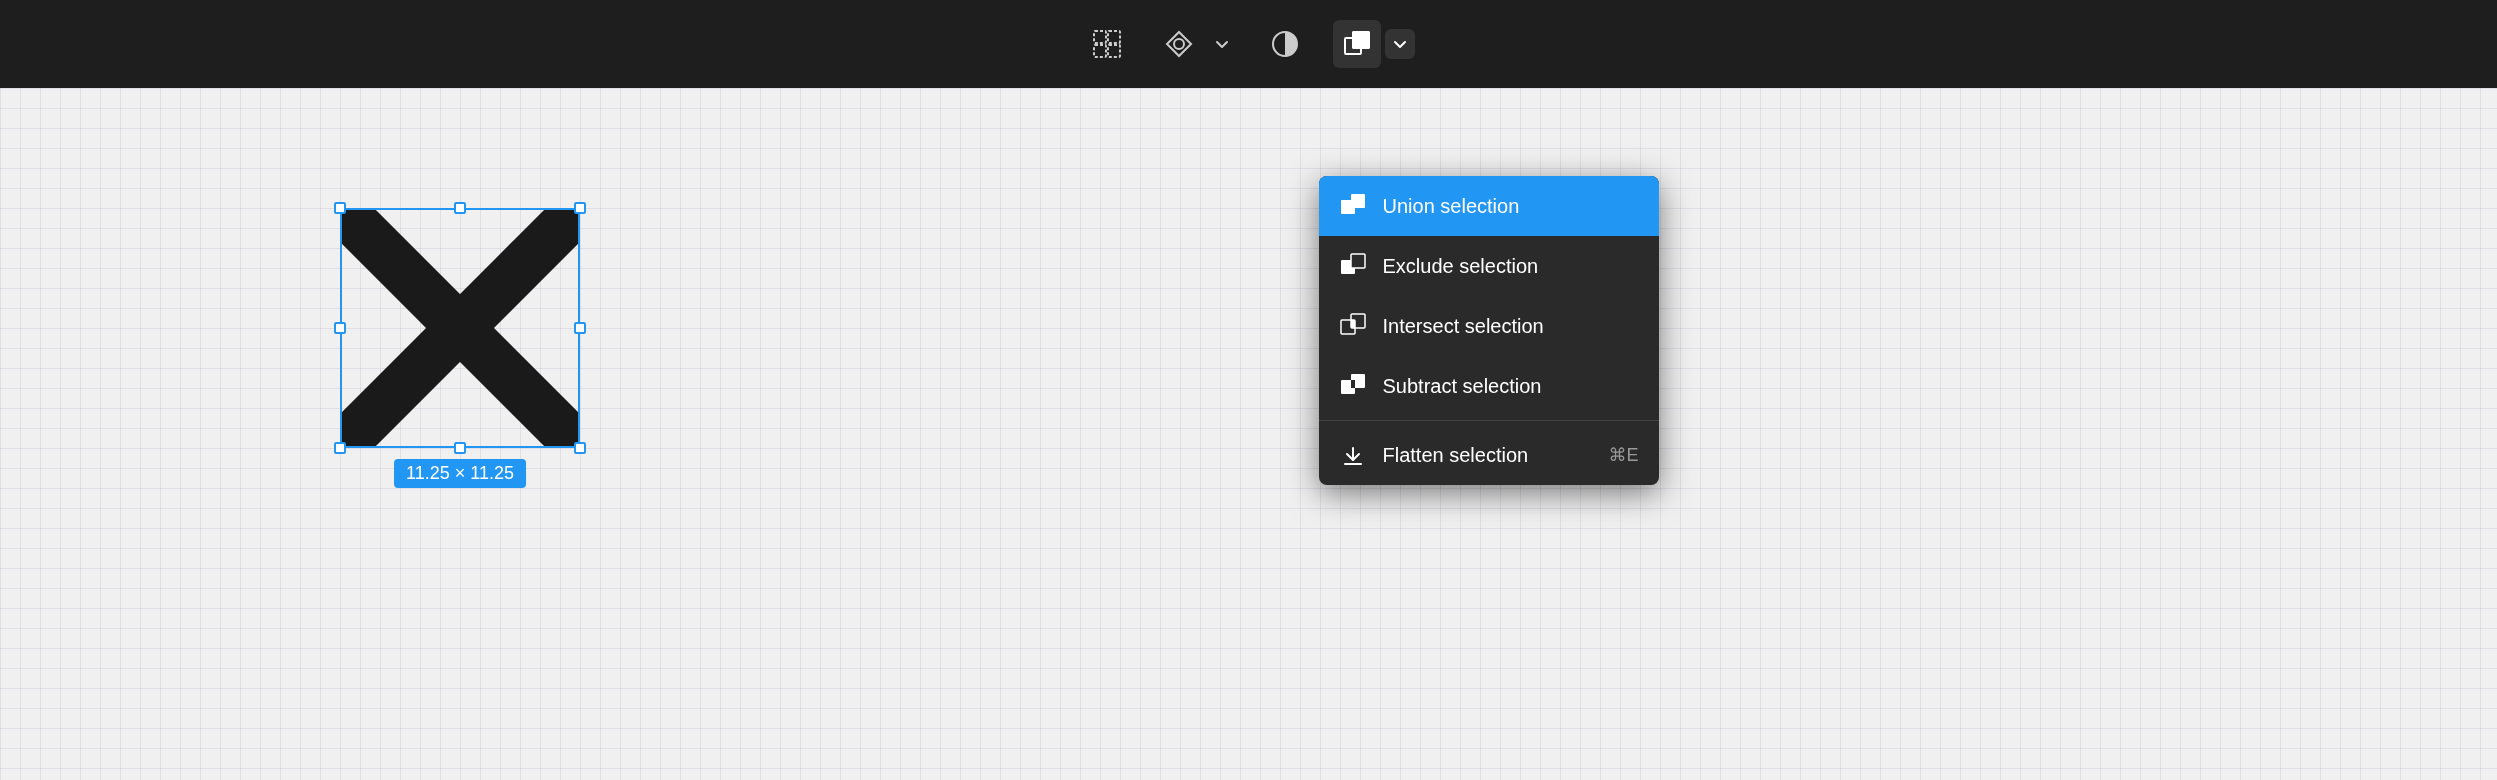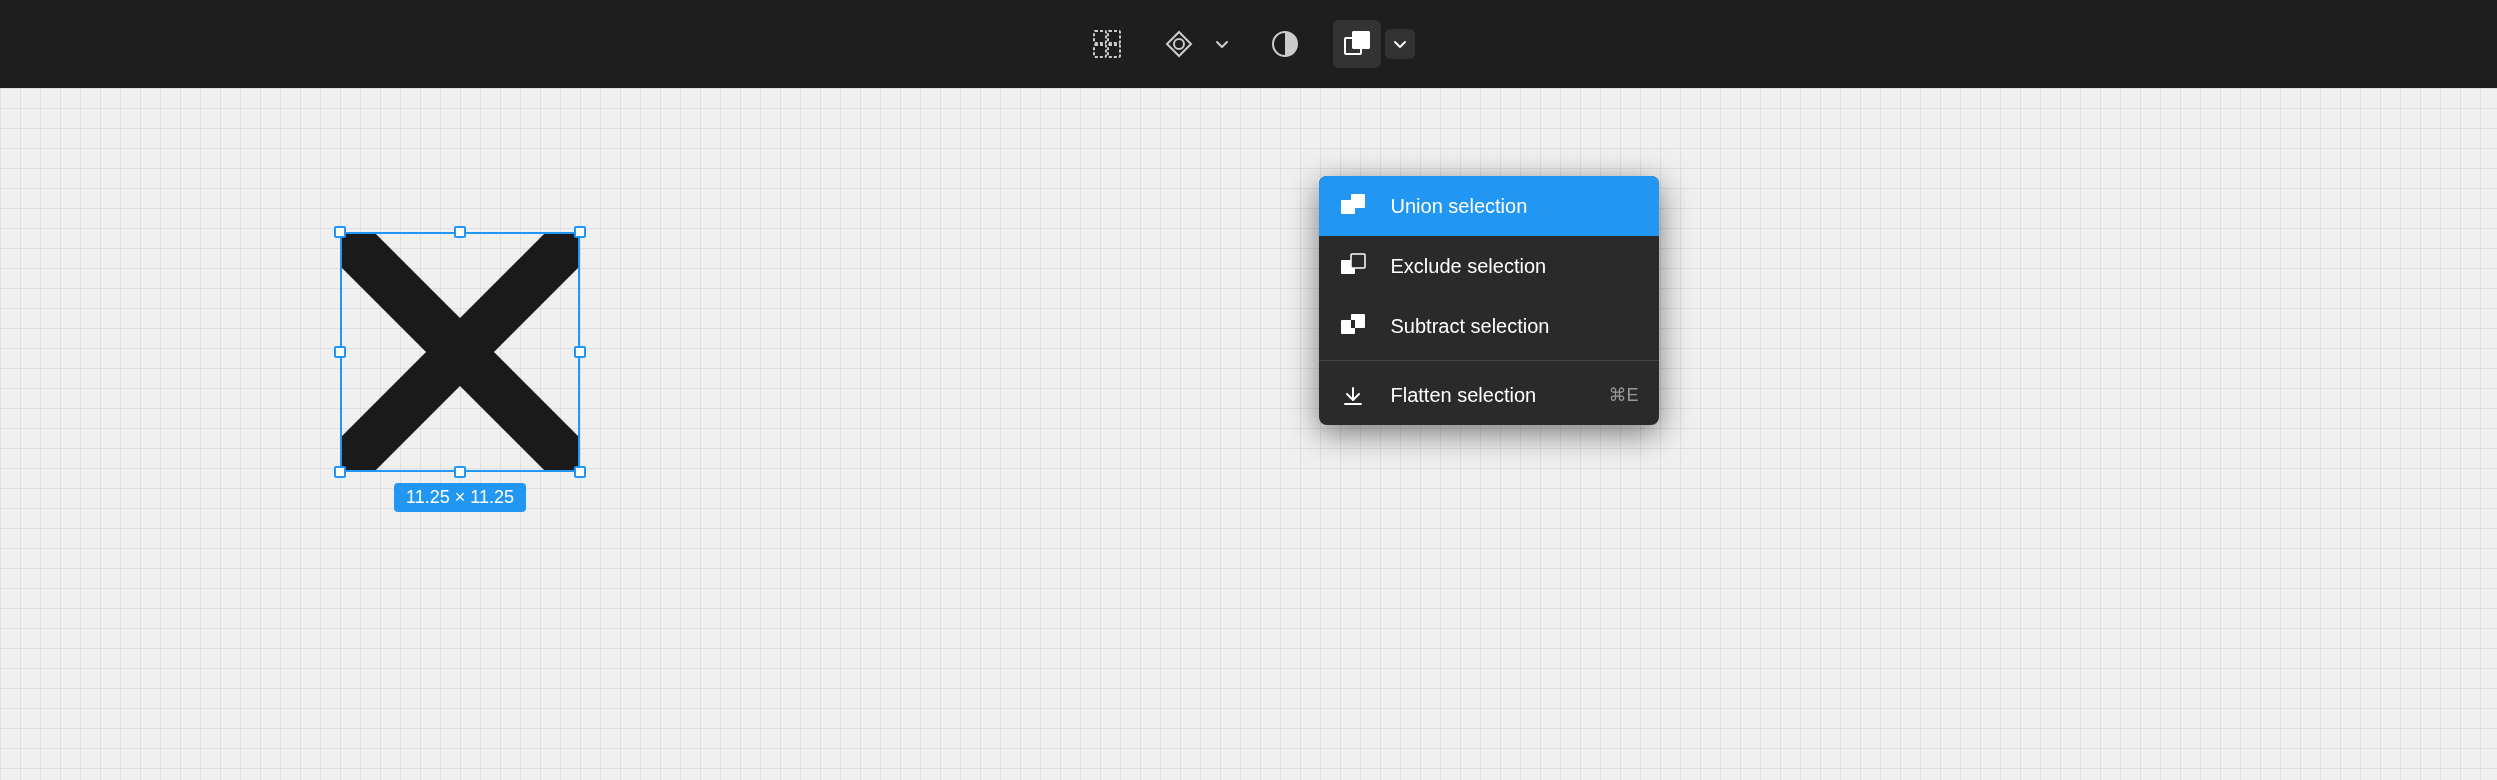--- a/index.html
+++ b/index.html
@@ -62,21 +62,20 @@
     .canvas-object {
       position: absolute;
       left: 340px;
       top: 120px;
     }
 
     .selection-box {
       position: relative;
       width: 240px;
       height: 240px;
-      margin-top: 24px;
     }
 
     .selection-border {
       position: absolute;
       top: 0; left: 0;
       width: 100%; height: 100%;
       border: 2px solid #2196f3;
       pointer-events: none;
     }
 
@@ -144,21 +143,21 @@
       margin-left: -12px;
       width: 0; height: 0;
       border-left: 12px solid transparent;
       border-right: 12px solid transparent;
       border-bottom: 12px solid #2a2a2a;
     }
 
     .menu-item {
       display: flex;
       align-items: center;
-      gap: 24px;
+      gap: 16px;
       padding: 16px 20px;
       cursor: pointer;
       color: #fff;
       font-size: 20px;
       font-weight: 400;
     }
 
     .menu-item.selected {
       background: #2196f3;
     }
@@ -277,20 +276,30 @@
     <div class="menu-item">
       <div class="menu-item-icon">
         <svg width="26" height="26" viewBox="0 0 26 26" fill="none">
           <rect x="1" y="7" width="14" height="14" rx="1" fill="white"></rect>
           <rect x="11" y="1" width="14" height="14" rx="1" fill="#2a2a2a" stroke="white" stroke-width="1.5"></rect>
         </svg>
       </div>
       <span>Exclude selection</span>
     </div>
 
+    <div class="menu-item">
+      <div class="menu-item-icon">
+        <svg width="26" height="26" viewBox="0 0 26 26" fill="none">
+          <rect x="1" y="7" width="14" height="14" rx="1" fill="none" stroke="white" stroke-width="1.5"></rect>
+          <rect x="11" y="1" width="14" height="14" rx="1" fill="none" stroke="white" stroke-width="1.5"></rect>
+          <rect x="11" y="7" width="4" height="8" fill="white"></rect>
+        </svg>
+      </div>
+      <span>Intersect selection</span>
+    </div>
 
     <div class="menu-item">
       <div class="menu-item-icon">
         <svg width="26" height="26" viewBox="0 0 26 26" fill="none">
           <rect x="1" y="7" width="14" height="14" rx="1" fill="white"></rect>
           <rect x="11" y="1" width="14" height="14" rx="1" fill="white"></rect>
           <rect x="11" y="7" width="4" height="8" fill="#2a2a2a"></rect>
         </svg>
       </div>
       <span>Subtract selection</span>

